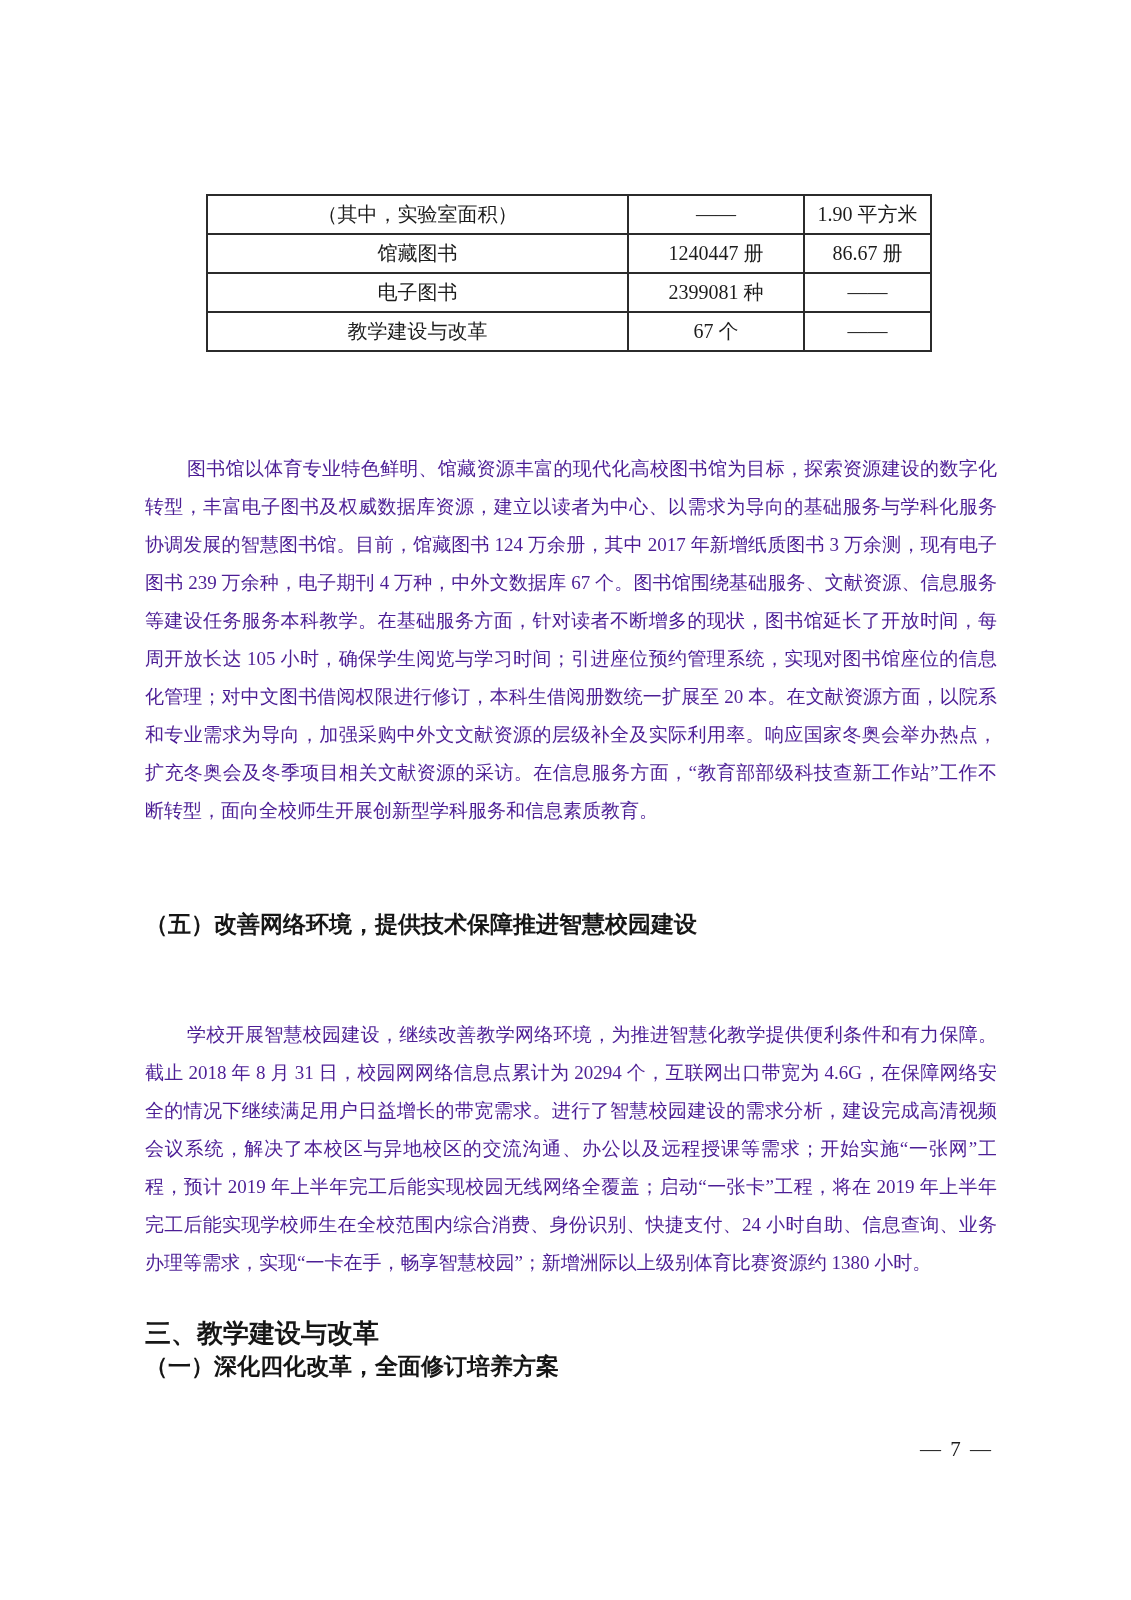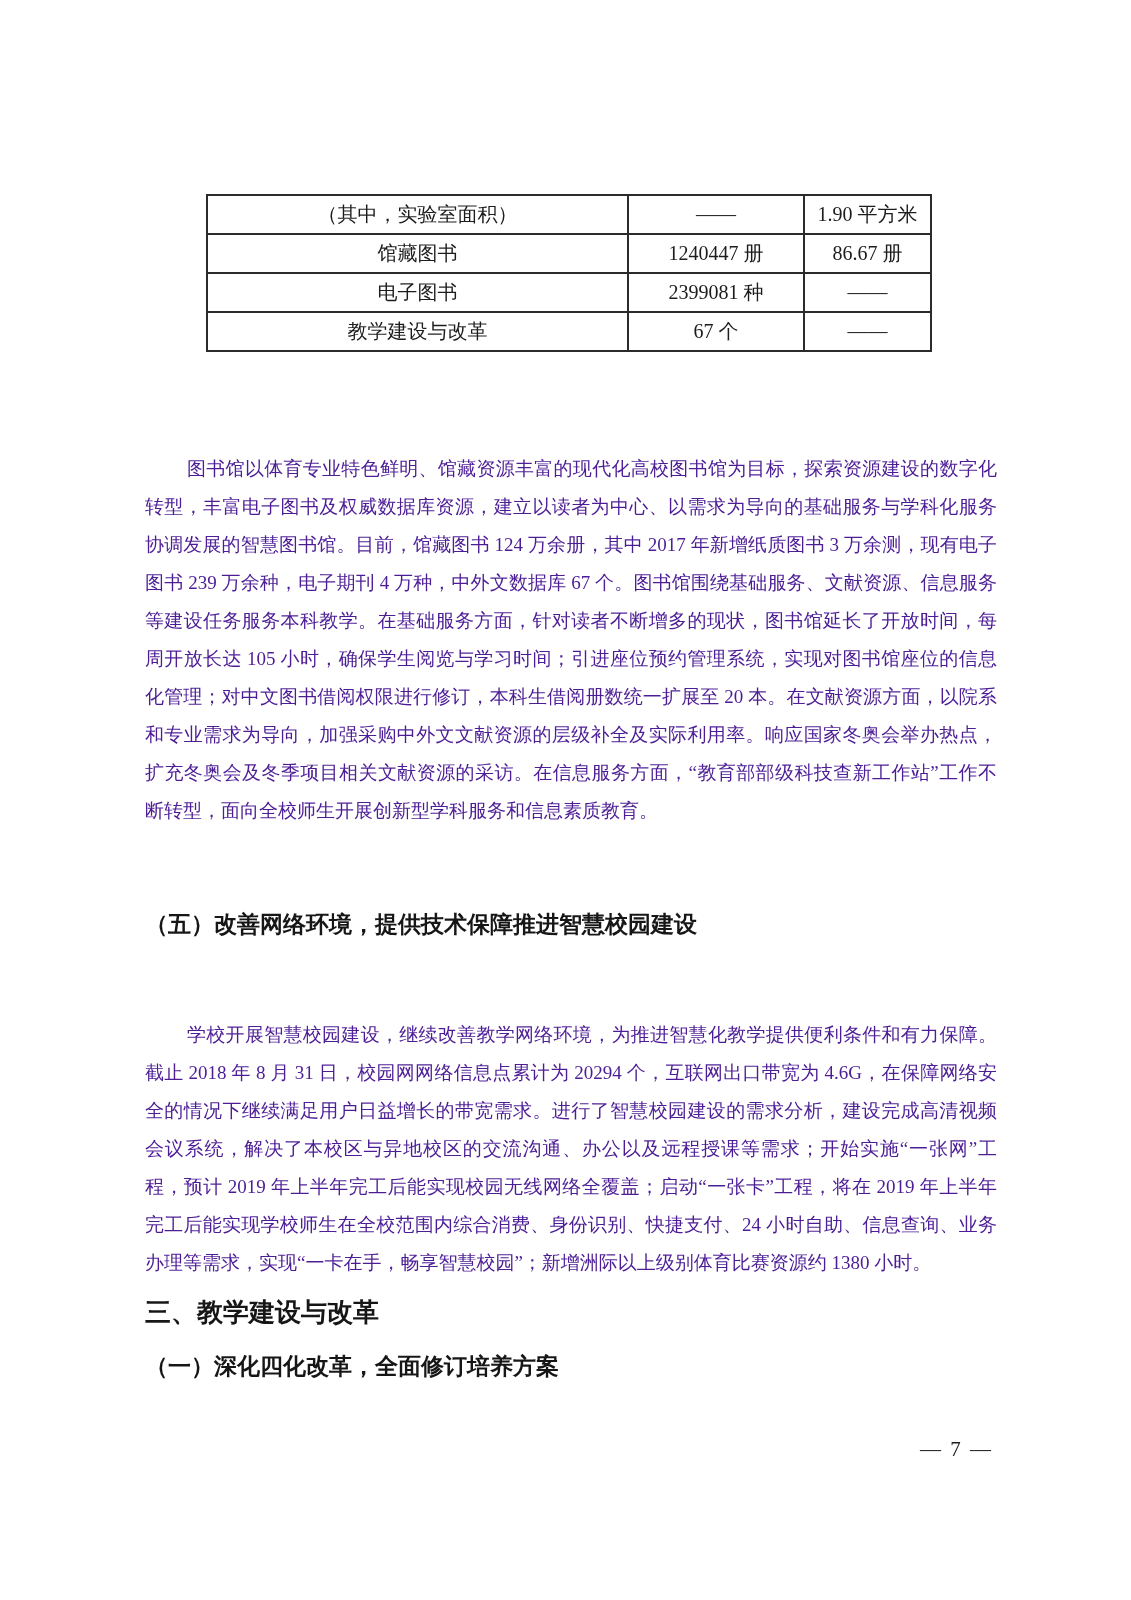--- a/index.html
+++ b/index.html
@@ -46,20 +46,21 @@
   .h-main {
     position: absolute;
     left: 145px;
     width: 860px;
     font-family: "Liberation Sans", "DejaVu Sans", sans-serif;
     font-weight: bold;
     font-size: 26px;
     line-height: 36px;
     color: #161616;
     white-space: nowrap;
+    margin-top: 21px;
   }
   
   .para {
     position: absolute;
     left: 145px;
     width: 852px;
     font-size: 19px;
     line-height: 38px;
     text-align: justify;
     text-indent: 42px;

